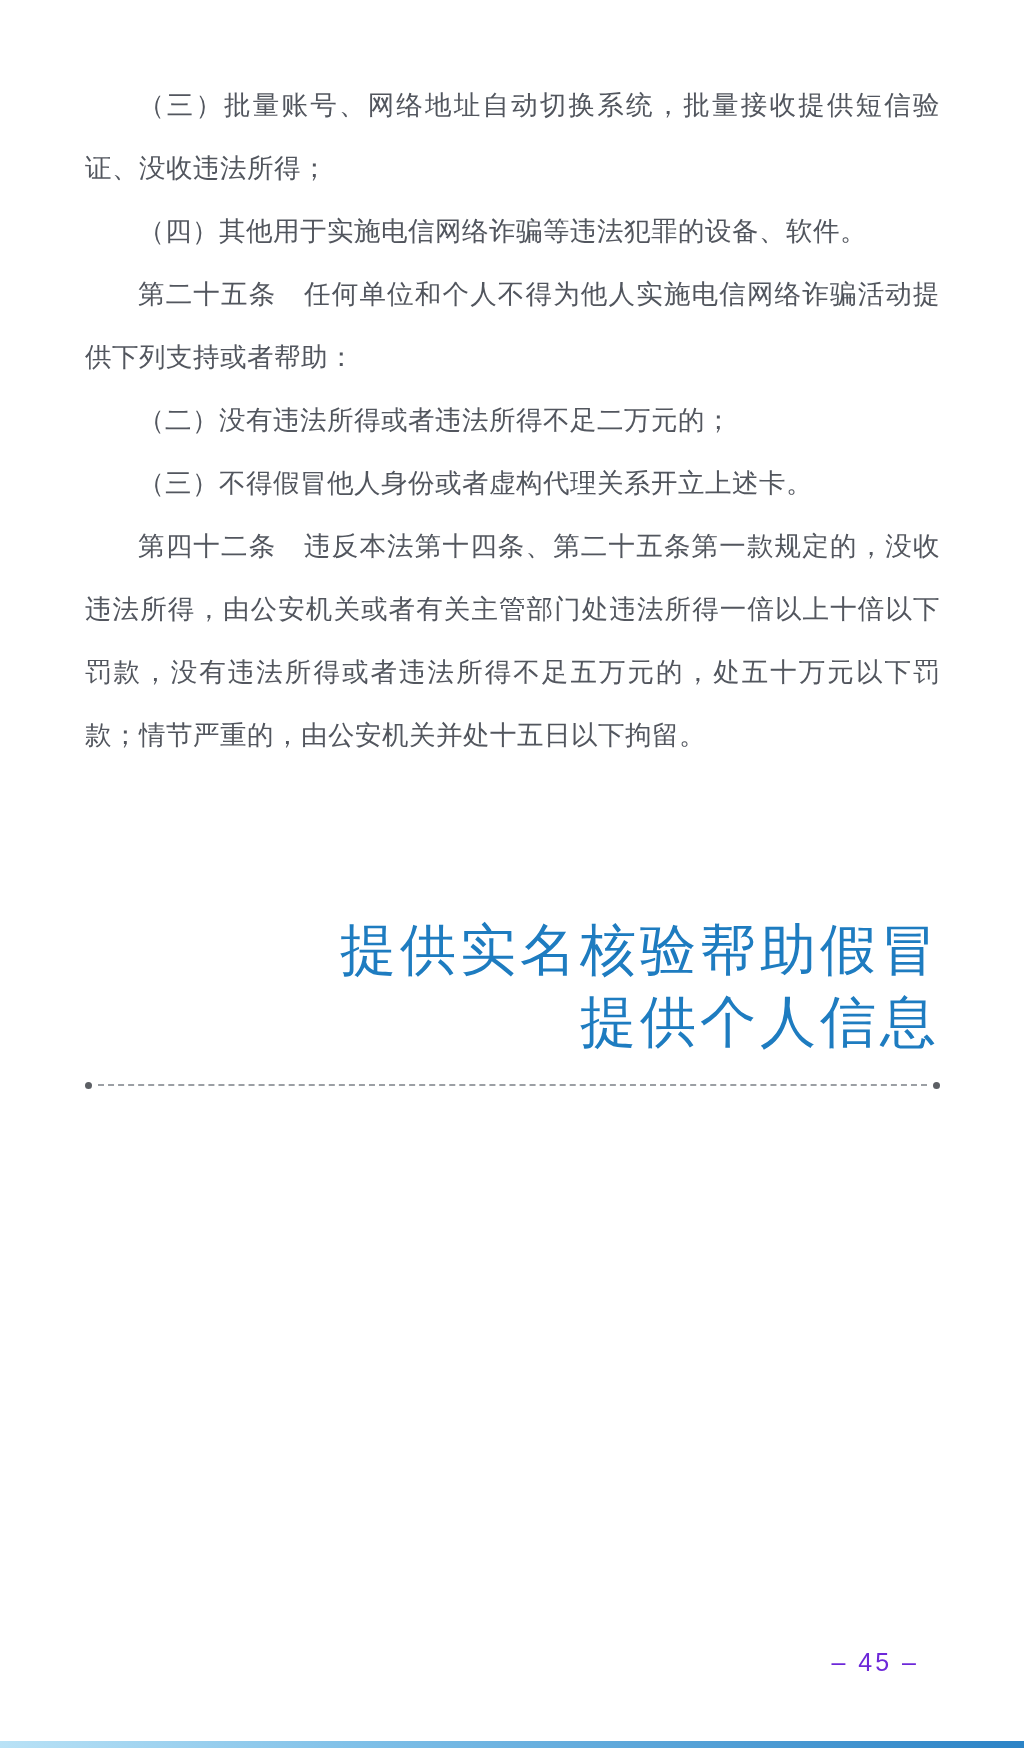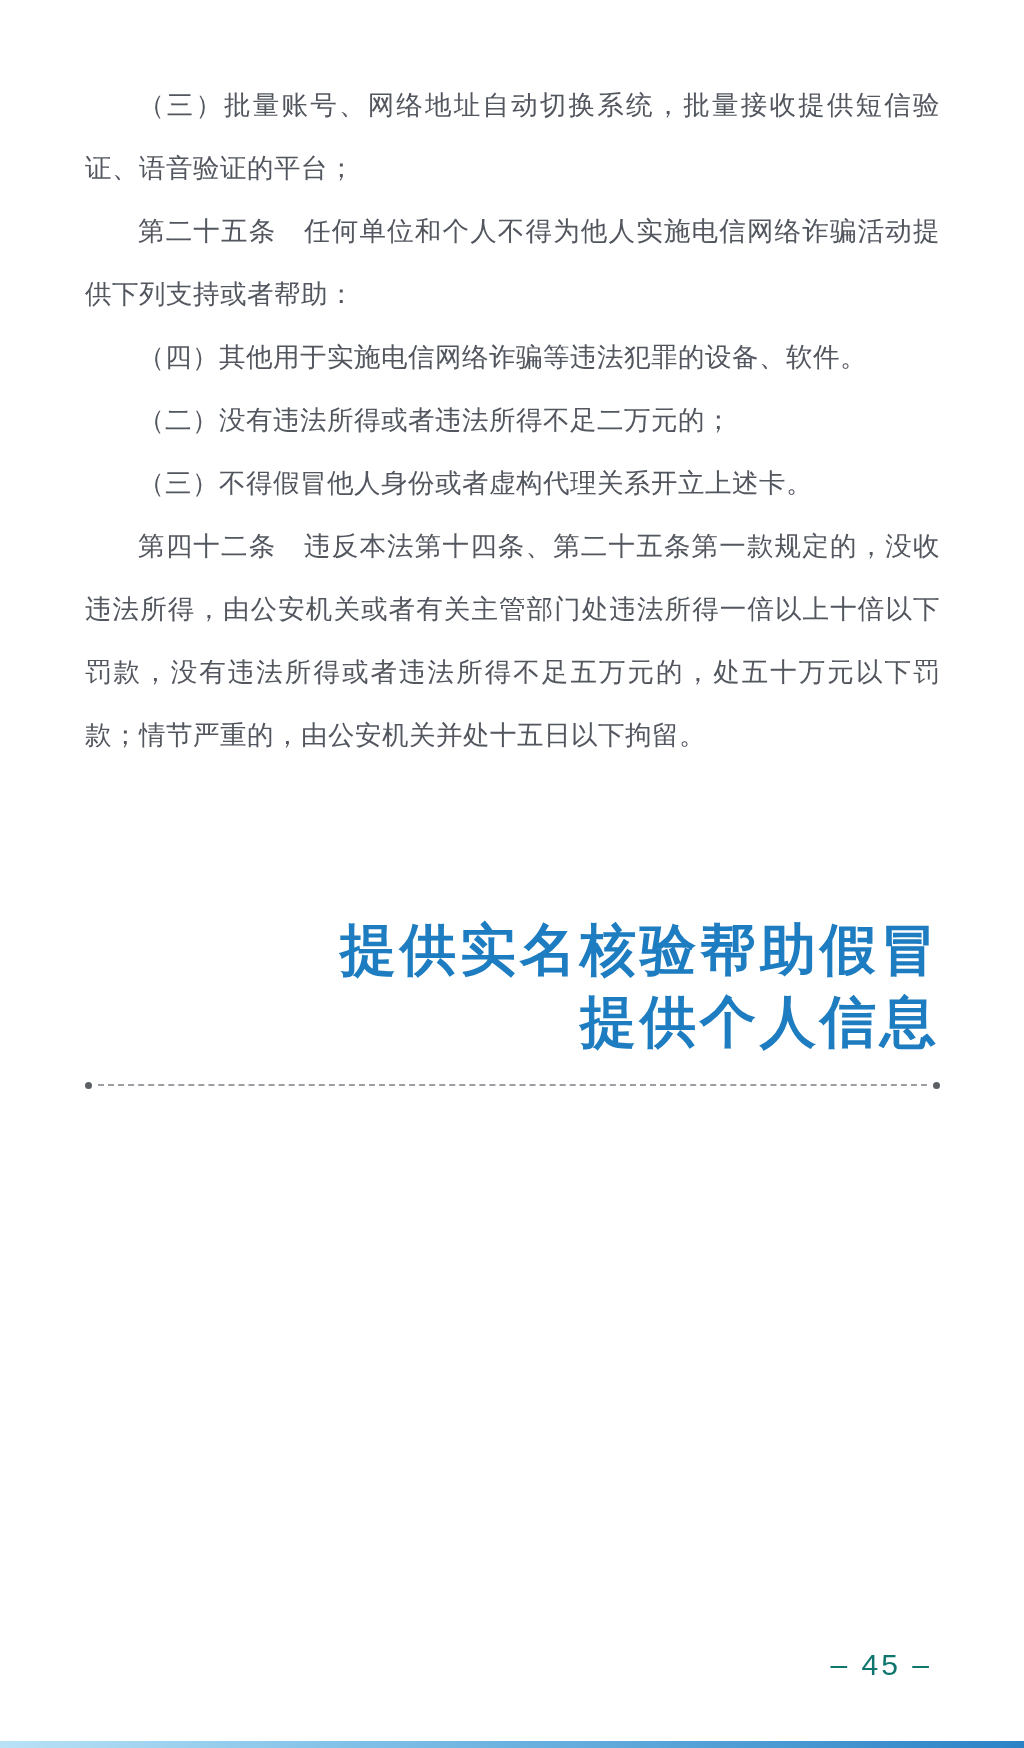--- a/index.html
+++ b/index.html
@@ -30,21 +30,21 @@
     text-indent: 2em;
     letter-spacing: 0.5px;
     font-weight: 400;
   }
   .chapter-heading {
     margin: 147px 0 0 0;
     text-align: right;
     color: #1e7cc0;
     font-size: 56px;
     line-height: 72px;
-    font-weight: 700;
+    font-weight: 400;
     letter-spacing: 4px;
   }
   .chapter-heading .hl {
     display: block;
   }
   .divider {
     margin-top: 22px;
     display: flex;
     align-items: center;
     height: 10px;
@@ -61,45 +61,45 @@
     border-top: 2px dashed #9b9fa4;
     margin: 0 6px;
     height: 0;
   }
   .section-2 {
     margin-top: 26px;
   }
   .page-number {
     position: absolute;
     top: 1648px;
-    right: 92px;
-    font-size: 30px;
+    right: 105px;
+    font-size: 25px;
     letter-spacing: 3px;
-    color: #0f766e;
+    color: #6d28d9;
     font-weight: 400;
   }
   .bottom-bar {
     position: absolute;
     left: 0;
     bottom: 0;
     width: 100%;
     height: 7px;
     background: linear-gradient(90deg, #b9e2f6 0%, #7fc0e8 35%, #2b83c6 100%);
   }
 </style>
 </head>
 <body>
 
 <div class="page">
   <main class="content">
 
     <section>
-      <p class="body-para">（三）批量账号、网络地址自动切换系统，批量接收提供短信验证、语音验证的平台；</p>
+      <p class="body-para">（三）批量账号、网络地址自动切换系统，批量接收提供短信验证、没收违法所得；</p>
+      <p class="body-para">（四）其他用于实施电信网络诈骗等违法犯罪的设备、软件。</p>
       <p class="body-para">第二十五条　任何单位和个人不得为他人实施电信网络诈骗活动提供下列支持或者帮助：</p>
-      <p class="body-para">（四）其他用于实施电信网络诈骗等违法犯罪的设备、软件。</p>
       <p class="body-para">（二）没有违法所得或者违法所得不足二万元的；</p>
       <p class="body-para">（三）不得假冒他人身份或者虚构代理关系开立上述卡。</p>
       <p class="body-para">第四十二条　违反本法第十四条、第二十五条第一款规定的，没收违法所得，由公安机关或者有关主管部门处违法所得一倍以上十倍以下罚款，没有违法所得或者违法所得不足五万元的，处五十万元以下罚款；情节严重的，由公安机关并处十五日以下拘留。</p>
     </section>
 
     <h1 class="chapter-heading">
       <span class="hl">提供实名核验帮助假冒</span>
       <span class="hl">提供个人信息</span>
     </h1>
 

